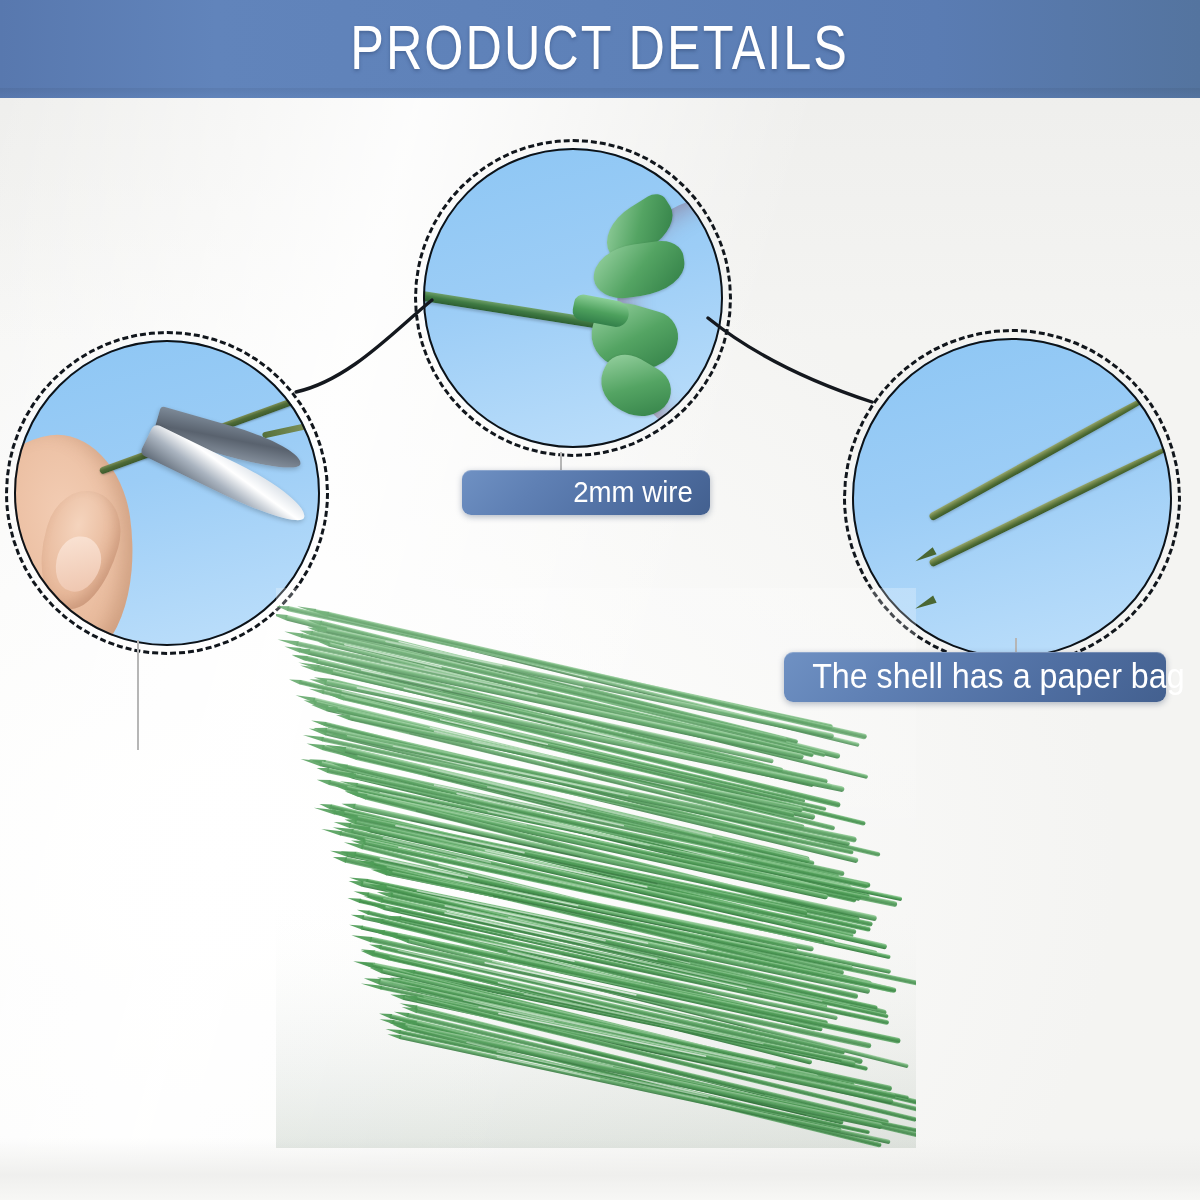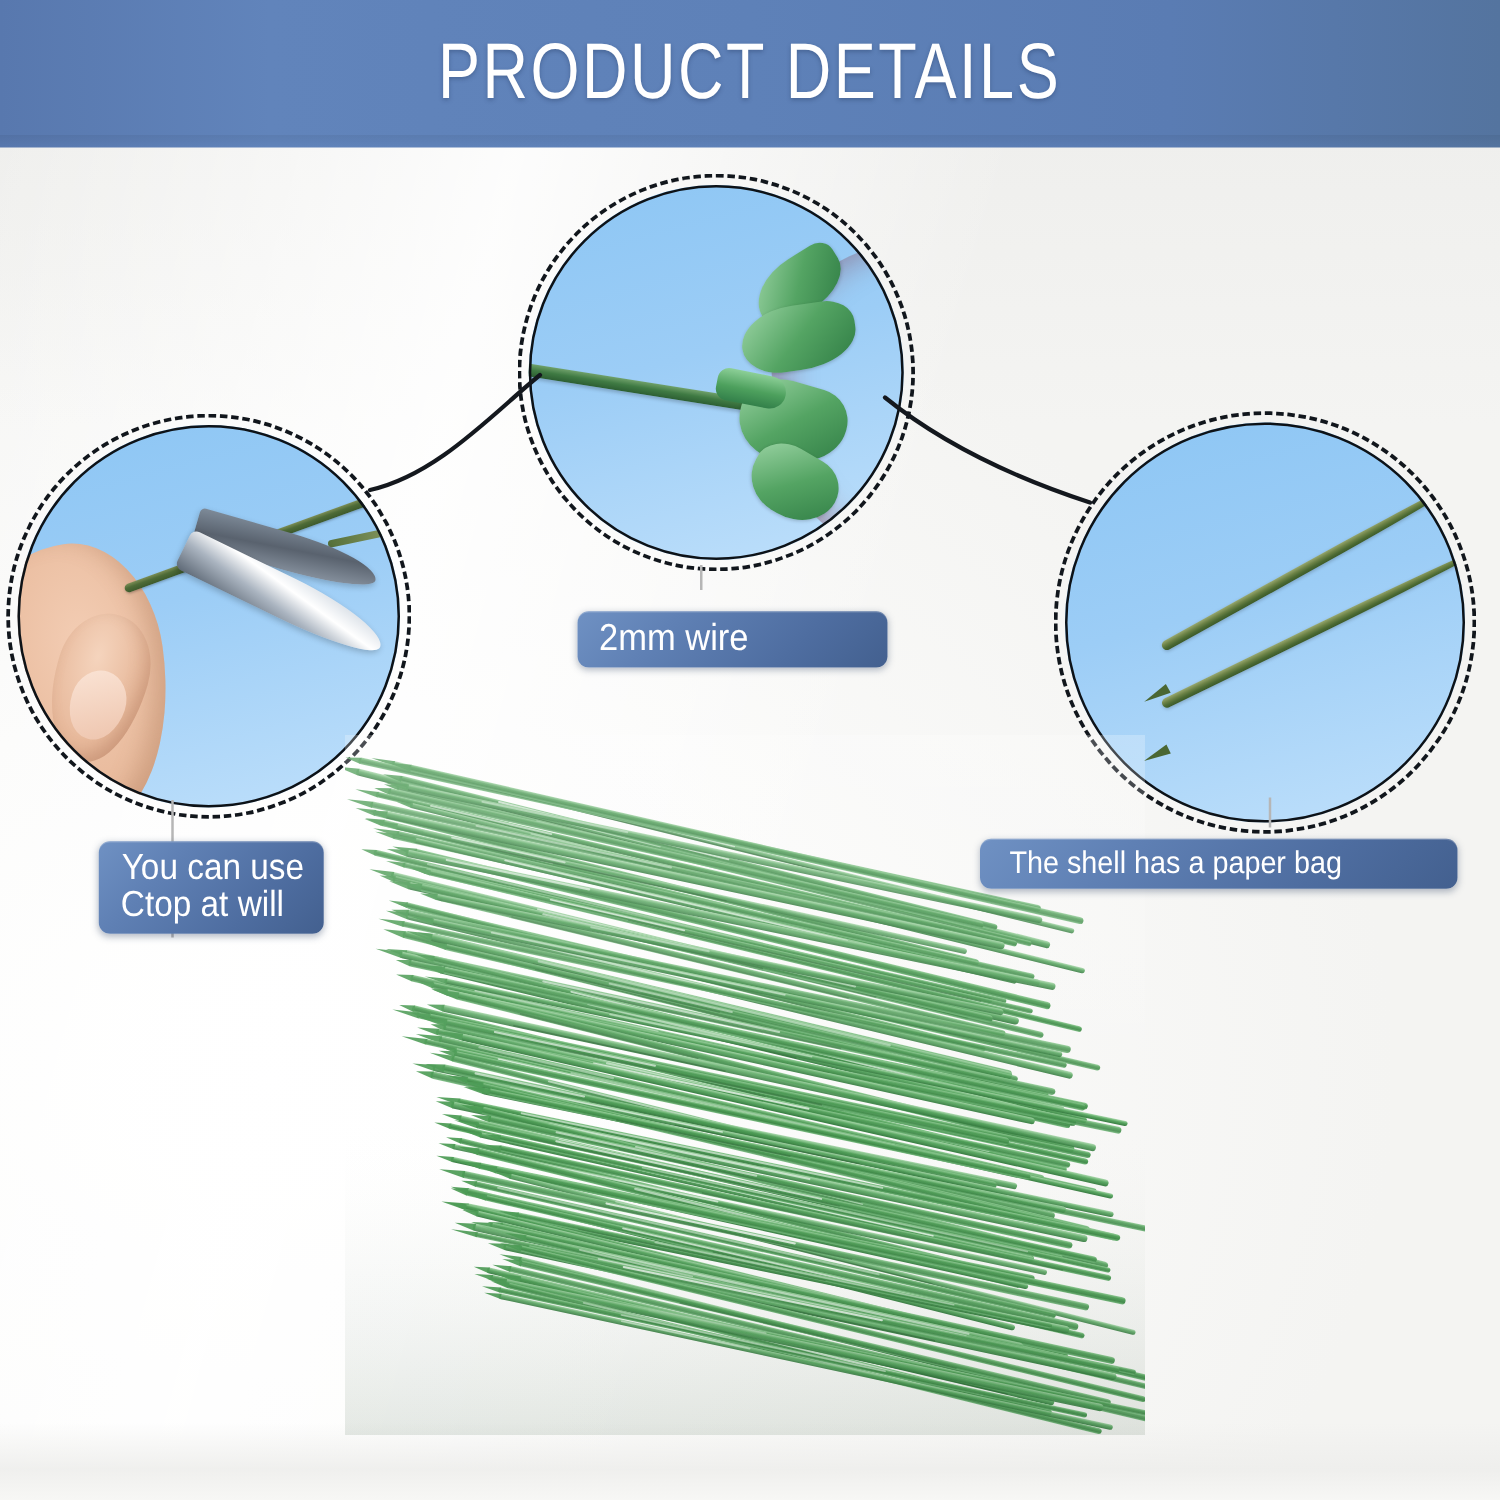--- a/index.html
+++ b/index.html
@@ -24,21 +24,21 @@
       linear-gradient(to bottom, rgba(236,236,234,.65) 0%, rgba(255,255,255,0) 22%);
     pointer-events:none;
   }
   .bg-floor{
     position:absolute;left:0;right:0;bottom:0;height:62px;
     background:linear-gradient(to bottom, rgba(244,244,242,0) 0%, rgba(238,238,236,.9) 60%, rgba(247,247,245,1) 100%);
   }
 
   
   .banner{
-    position:absolute;left:0;top:0;width:1200px;height:118px;
+    position:absolute;left:0;top:0;width:1200px;height:98px;
     background:
       linear-gradient(to right,#5878ae 0%,#6184bb 18%,#5e81b8 50%,#5a7cb3 78%,#54749f 100%);
     overflow:hidden;
   }
   .banner::after{
     content:"";position:absolute;left:0;right:0;bottom:0;height:10px;
     background:linear-gradient(to bottom, rgba(0,0,0,.06), rgba(0,0,0,0));
   }
   .banner-title{
     position:absolute;left:0;right:0;top:50%;transform:translateY(-52%);
@@ -167,37 +167,36 @@
   }
   .pin-tip-1{left:62px;top:214px;transform:rotate(-29deg);}
   .pin-tip-2{left:62px;top:262px;transform:rotate(-26deg);}
 
   
   #connectors{position:absolute;inset:0;z-index:4;pointer-events:none;}
 
   
   .badge{
     position:absolute;z-index:6;
-    color:#ffffff;text-align:left;
+    color:#ffffff;text-align:right;
     border-radius:9px;
     background:linear-gradient(135deg,#6f91c3 0%,#5f80b4 30%,#4e6da0 70%,#43608f 100%);
     box-shadow:0 2px 6px rgba(40,60,95,.35), inset 0 1px 0 rgba(255,255,255,.22);
     font-family:"Liberation Sans Narrow","Liberation Sans",sans-serif;
     line-height:1.04;
     padding:6px 12px 8px;
     box-sizing:border-box;
     white-space:nowrap;
-    margin-top:19px;
   }
   .badge .ln{display:block;}
   .badge .ln span{display:inline-block;transform:scaleX(.92);transform-origin:center;}
 
   #badge-left{left:79px;top:654px;width:180px;font-size:29px;}
   #badge-center{left:462px;top:470px;width:248px;font-size:30px;}
-  #badge-right{left:784px;top:652px;width:382px;font-size:25px;}
+  #badge-right{left:784px;top:652px;width:382px;font-size:35px;}
 
   
   .leader{position:absolute;z-index:5;background:#b6b6b6;width:2px;}
   #leader-left{left:137px;top:640px;height:110px;}
   #leader-right{left:1015px;top:638px;height:24px;}
   #leader-center{left:560px;top:452px;height:20px;}
 
   
   #bundle{
     position:absolute;left:276px;top:588px;width:640px;height:560px;z-index:5;
@@ -877,24 +876,20 @@
           <rect x="223.2133937325391" y="447.26341508033846" width="106.07906461510764" height="1.3158215225282226" rx="0.8" fill="rgba(255,255,255,0.48)"></rect>
         </g>
       </g>
     <rect x="0" y="0" width="640" height="560" fill="url(#shade)" opacity=".55"></rect>
   </svg>
 
   <div class="leader" id="leader-left"></div>
   <div class="leader" id="leader-center"></div>
   <div class="leader" id="leader-right"></div>
 
-  <div class="badge" id="badge-left">
-    <span class="ln"><span>You can use</span></span>
-    <span class="ln"><span>Ctop at will</span></span>
-  </div>
 
   <div class="badge" id="badge-center">
     <span class="ln"><span>2mm wire</span></span>
   </div>
 
   <div class="badge" id="badge-right">
     <span class="ln"><span>The shell has a paper bag</span></span>
   </div>
 
 </div>

